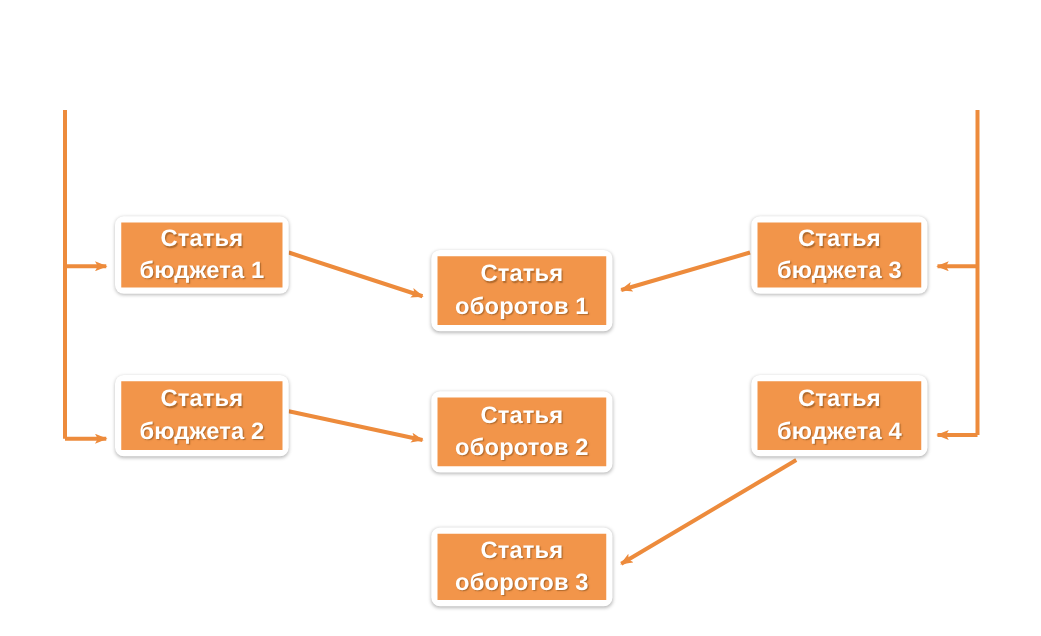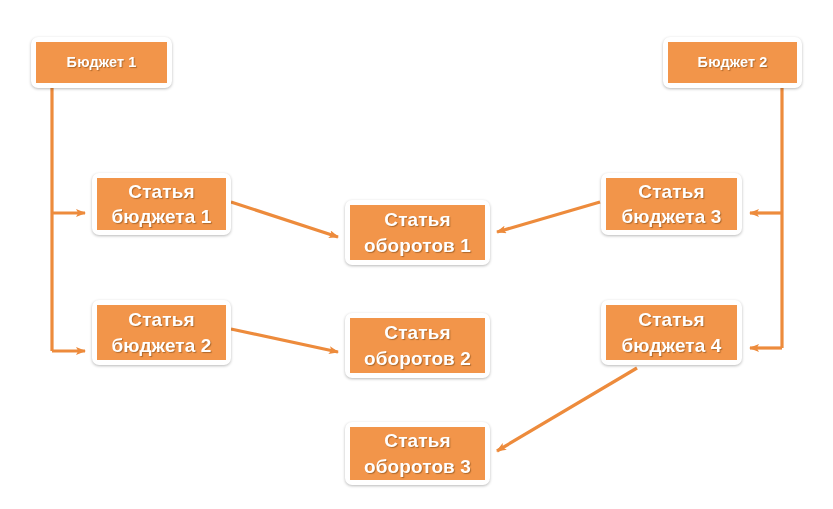--- a/index.html
+++ b/index.html
@@ -76,31 +76,21 @@
 
     <path d="M231,202 L338,237" fill="none" stroke="#ED8B3C" stroke-width="3.2" marker-end="url(#arrowhead)"></path>
 
     <path d="M600,202 L497,232" fill="none" stroke="#ED8B3C" stroke-width="3.2" marker-end="url(#arrowhead)"></path>
 
     <path d="M231,329 L338,352" fill="none" stroke="#ED8B3C" stroke-width="3.2" marker-end="url(#arrowhead)"></path>
 
     <path d="M637,368 L497,451" fill="none" stroke="#ED8B3C" stroke-width="3.2" marker-end="url(#arrowhead)"></path>
   </svg>
 
-  <div class="node top" style="left:31px; top:37px; width:141px; height:51px;">
-    <div class="node-inner">
-      <span class="node-label">Бюджет 1</span>
-    </div>
-  </div>
 
-  <div class="node top" style="left:663px; top:37px; width:139px; height:51px;">
-    <div class="node-inner">
-      <span class="node-label">Бюджет 2</span>
-    </div>
-  </div>
 
   <div class="node" style="left:92px; top:173px; width:139px; height:62px;">
     <div class="node-inner">
       <span class="node-label">Статья
 бюджета 1</span>
     </div>
   </div>
 
   <div class="node" style="left:92px; top:300px; width:139px; height:65px;">
     <div class="node-inner">

